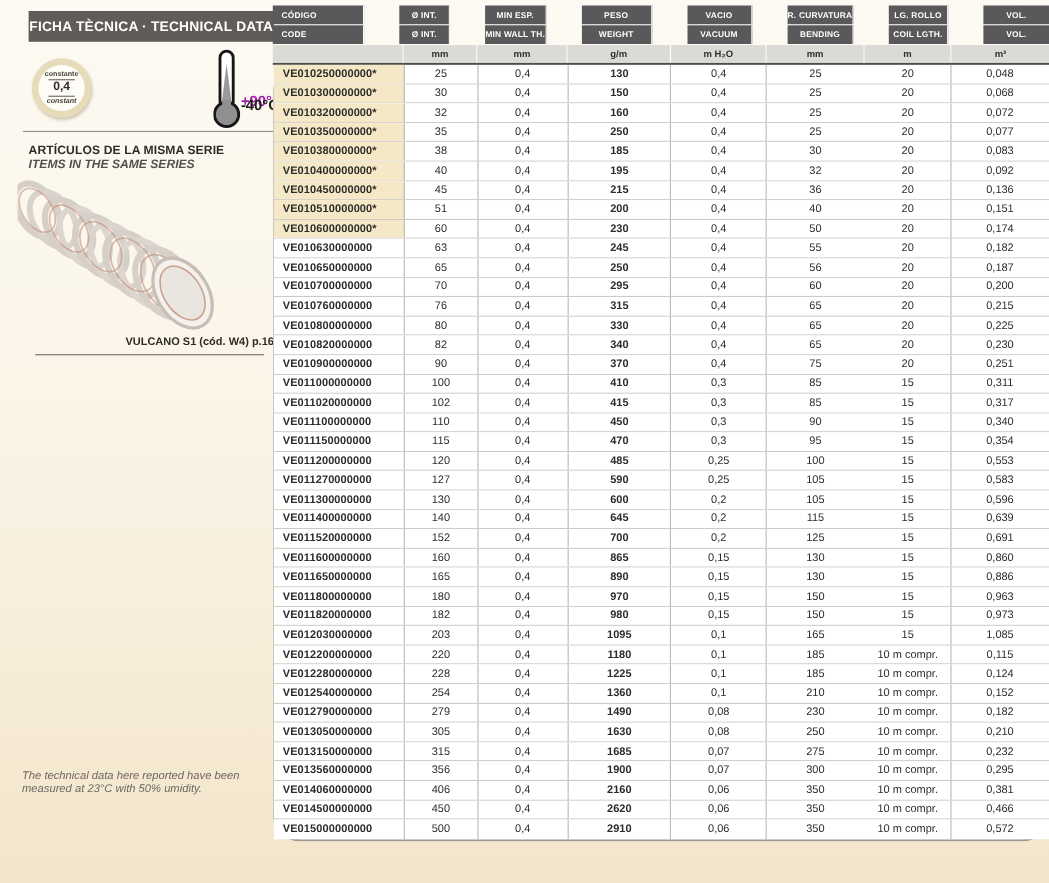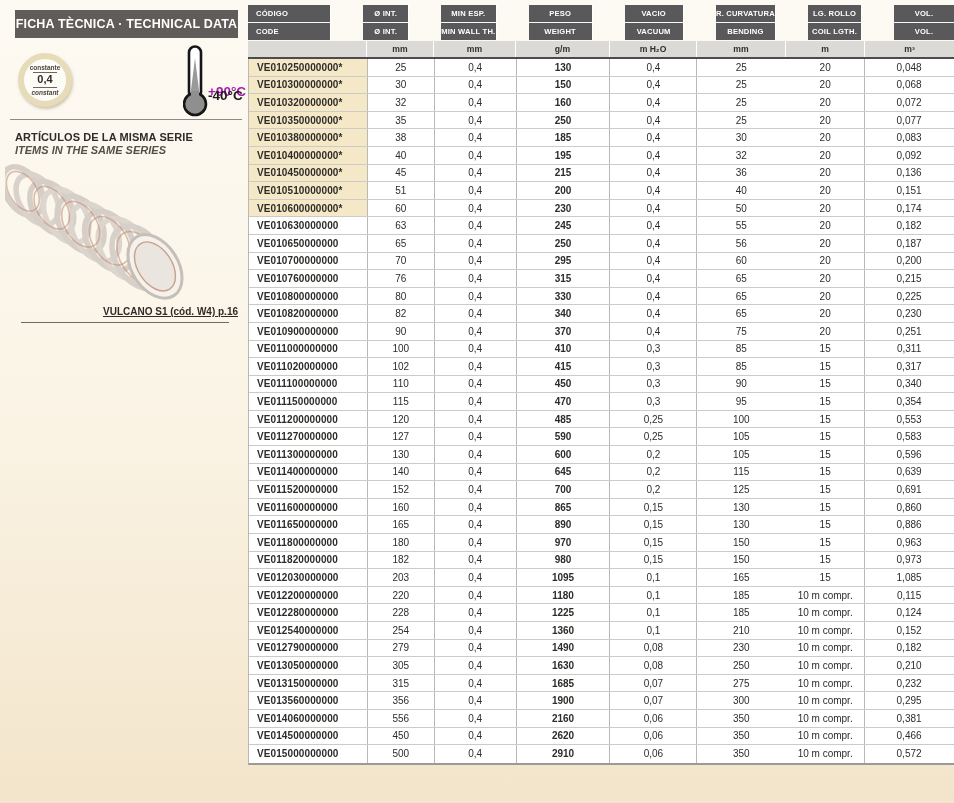--- a/index.html
+++ b/index.html
@@ -6,21 +6,21 @@
   html,body { width:954px; height:803px; }
   body {
     position:relative;
     font-family:"Liberation Sans", sans-serif;
     background:linear-gradient(180deg,#fdfaf3 0%, #fbf5e8 45%, #f3e5cb 100%);
     overflow:hidden;
     color:#2d2c2a;
   }
 
   
-  .left-panel { position:absolute; left:5px; top:0; width:247px; height:607px; }
+  .left-panel { position:absolute; left:16px; top:0; width:247px; height:607px; }
 
   .title-bar {
     position:absolute; left:10px; top:10px; width:223px; height:28px;
     background:#605c59; color:#ffffff;
     display:flex; align-items:center; justify-content:center;
     font-size:12.5px; font-weight:bold; letter-spacing:0.2px; white-space:nowrap;
   }
 
   .badge {
     position:absolute; left:13px; top:53px; width:54px; height:54px;
@@ -42,21 +42,21 @@
   .temp-max { position:absolute; left:203px; top:56px; font-size:13.5px; font-weight:bold; color:#a21caf;margin-top:28px; }
   .temp-min { position:absolute; left:203px; top:88px; font-size:13.5px; font-weight:bold; color:#1e1c1a; }
 
   .rule1 { position:absolute; left:5px; top:119px; width:232px; height:1px; background:#8f8a84; }
 
   .series-title-es { position:absolute; left:10px; top:131px; font-size:11px; font-weight:bold; color:#2f2b27; letter-spacing:0.1px; }
   .series-title-en { position:absolute; left:10px; top:144px; font-size:11px; font-weight:bold; font-style:italic; color:#55504a; }
 
   .hose { position:absolute; left:0px; top:155px; }
 
-  .product-caption { position:absolute; right:14px; top:306px; font-size:10px; font-weight:bold; color:#2f2b27;text-decoration:underline; }
+  .product-caption { position:absolute; right:14px; top:306px; font-size:10px; font-weight:bold; color:#2f2b27; }
   .rule2 { position:absolute; left:16px; top:322px; width:208px; height:1px; background:#6f6a64; }
 
   .footnotes { position:absolute; left:4px; top:693px; width:240px; font-size:10.2px; line-height:1.2; }
   .fn-es { color:#3d382f; }
   .fn-en { color:#6e6760; font-style:italic; }
   .fn-hang { padding-left:6px; text-indent:-6px; }
   .fn-gap { height:7px; }
 
   
   .data-table { position:absolute; left:248px; top:5px; width:706px; }
@@ -75,21 +75,21 @@
   .u-cell {
     background:#dbdad6; color:#2f2f2f;
     font-size:8.6px; font-weight:bold;
     display:flex; align-items:center; justify-content:center;
     border-right:1px solid #ffffff;
   }
   .u-cell:last-child { border-right:none; }
 
   .dark-divider { height:2px; background:#4c4c4e; }
 
-  .t-body { border-left:1px solid #b9b8b4; border-bottom:2px solid #9b9a96; background:#ffffff; }
+  .t-body { border-left:1px solid #b9b8b4; border-bottom:2px solid #9b9a96; background:#ffffff;border-radius:25px; }
   .t-row { display:flex; height:17.6px; border-bottom:1px solid #cccbc7; background:#ffffff; }
   .t-row:last-child { border-bottom:none; }
   .t-cell {
     font-size:10px; color:#2d2c2a;
     display:flex; align-items:center; justify-content:center;
     border-right:1px solid transparent;
     white-space:nowrap;
   }
   .t-cell.sep { border-right-color:#b9b8b4; }
   .t-cell.code { justify-content:flex-start; padding-left:8px; font-weight:bold; letter-spacing:0.1px; }
@@ -147,20 +147,21 @@
       <ellipse cx="148" cy="114" rx="23" ry="34.8" transform="rotate(-30 148 114)" fill="#f5f1ec" stroke="#c6bfb8" stroke-width="3"></ellipse>
       <ellipse cx="148" cy="114" rx="17" ry="27" transform="rotate(-30 148 114)" fill="#e9e3dc" stroke="#bd8d74" stroke-width="1.4" opacity="0.8"></ellipse>
     </g>
   </svg>
 
   <div class="product-caption">VULCANO S1 (cód. W4) p.16</div>
   <div class="rule2"></div>
 
   <div class="footnotes">
     <div class="fn-gap"></div>
+    <div class="fn-en">The technical data here reported have been measured at 23°C with 50% umidity.</div>
   </div>
 
 </div>
 
 <div class="data-table" id="data-table">
     <div class="h-row">
       <div class="h-cell c0 left">CÓDIGO</div>
       <div class="h-cell c1">Ø INT.</div>
       <div class="h-cell c2">MIN ESP.</div>
       <div class="h-cell c3">PESO</div>
@@ -556,21 +557,21 @@
         <div class="t-cell c1 sep">356</div>
         <div class="t-cell c2 sep">0,4</div>
         <div class="t-cell c3 sep weight">1900</div>
         <div class="t-cell c4 sep">0,07</div>
         <div class="t-cell c5">300</div>
         <div class="t-cell c6 sep">10 m compr.</div>
         <div class="t-cell c7">0,295</div>
       </div>
       <div class="t-row">
         <div class="t-cell c0 sep code">VE014060000000</div>
-        <div class="t-cell c1 sep">556</div>
+        <div class="t-cell c1 sep">406</div>
         <div class="t-cell c2 sep">0,4</div>
         <div class="t-cell c3 sep weight">2160</div>
         <div class="t-cell c4 sep">0,06</div>
         <div class="t-cell c5">350</div>
         <div class="t-cell c6 sep">10 m compr.</div>
         <div class="t-cell c7">0,381</div>
       </div>
       <div class="t-row">
         <div class="t-cell c0 sep code">VE014500000000</div>
         <div class="t-cell c1 sep">450</div>

